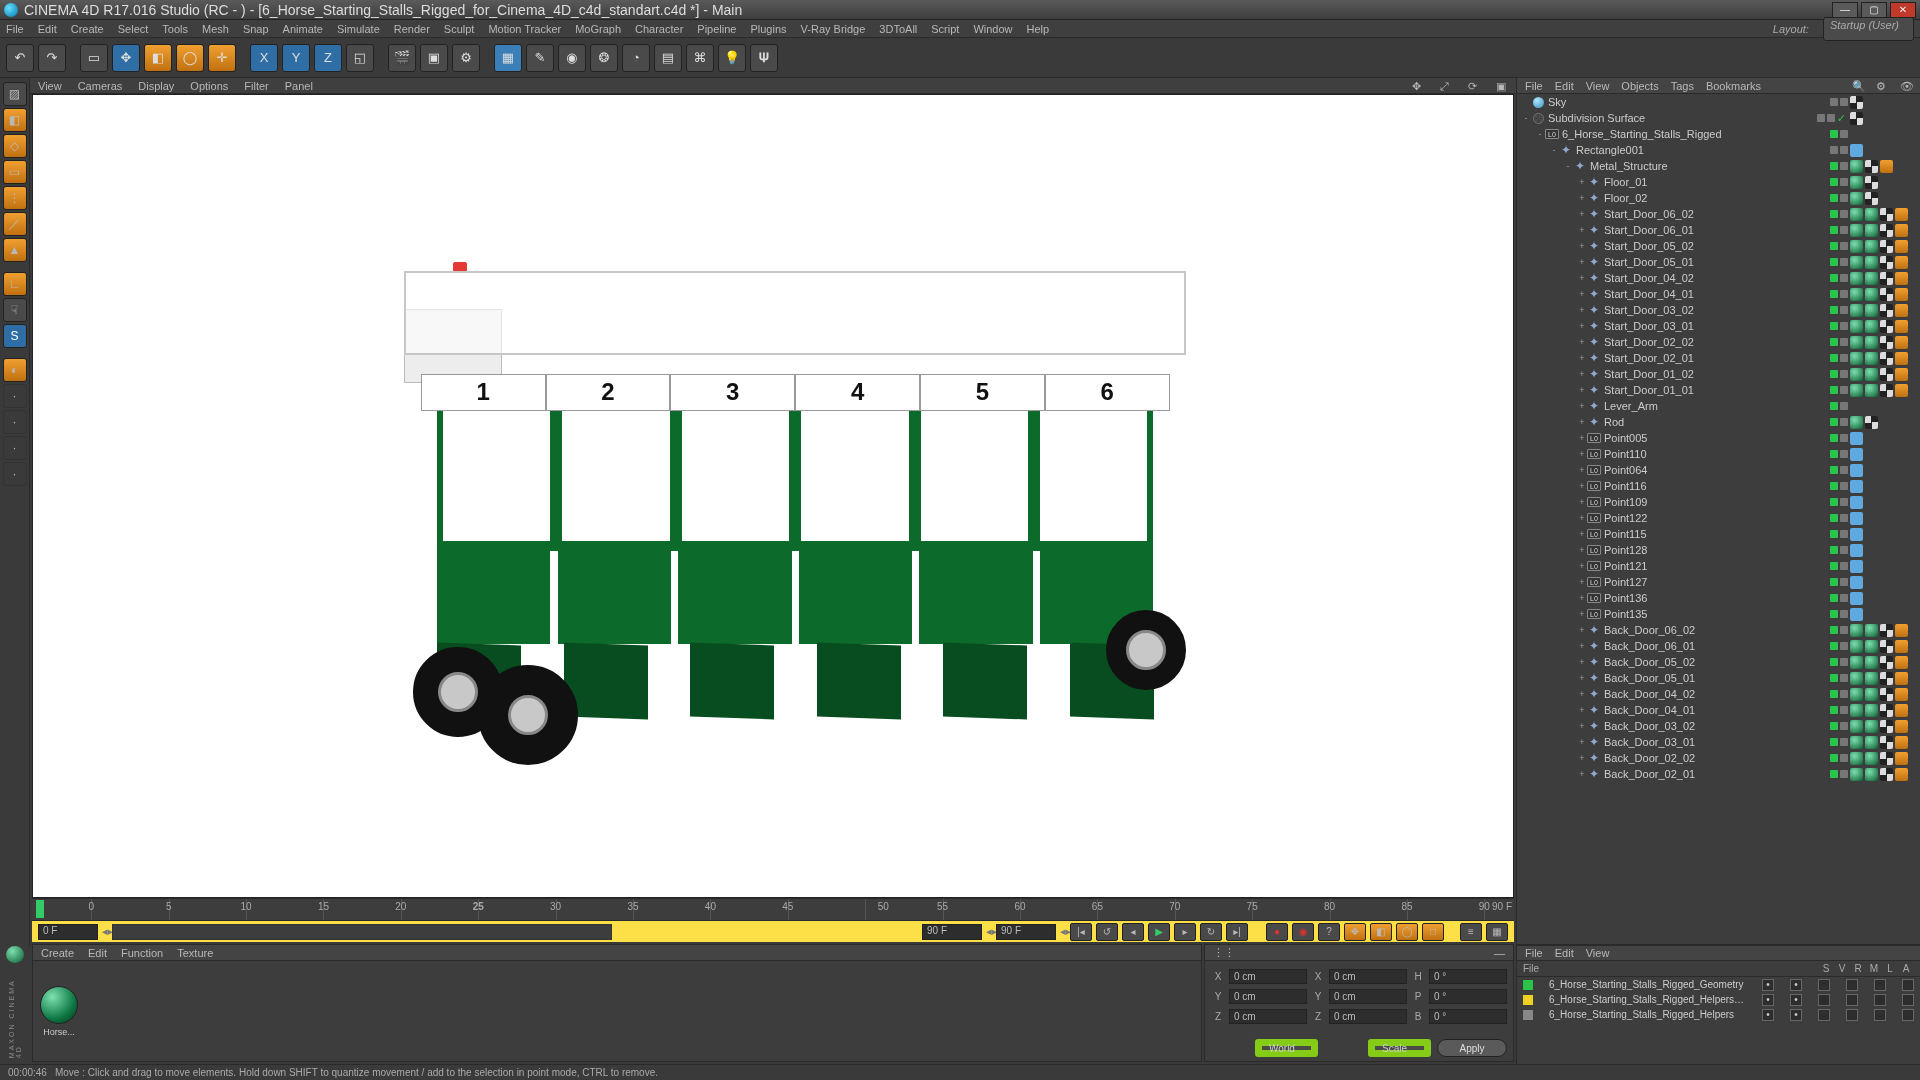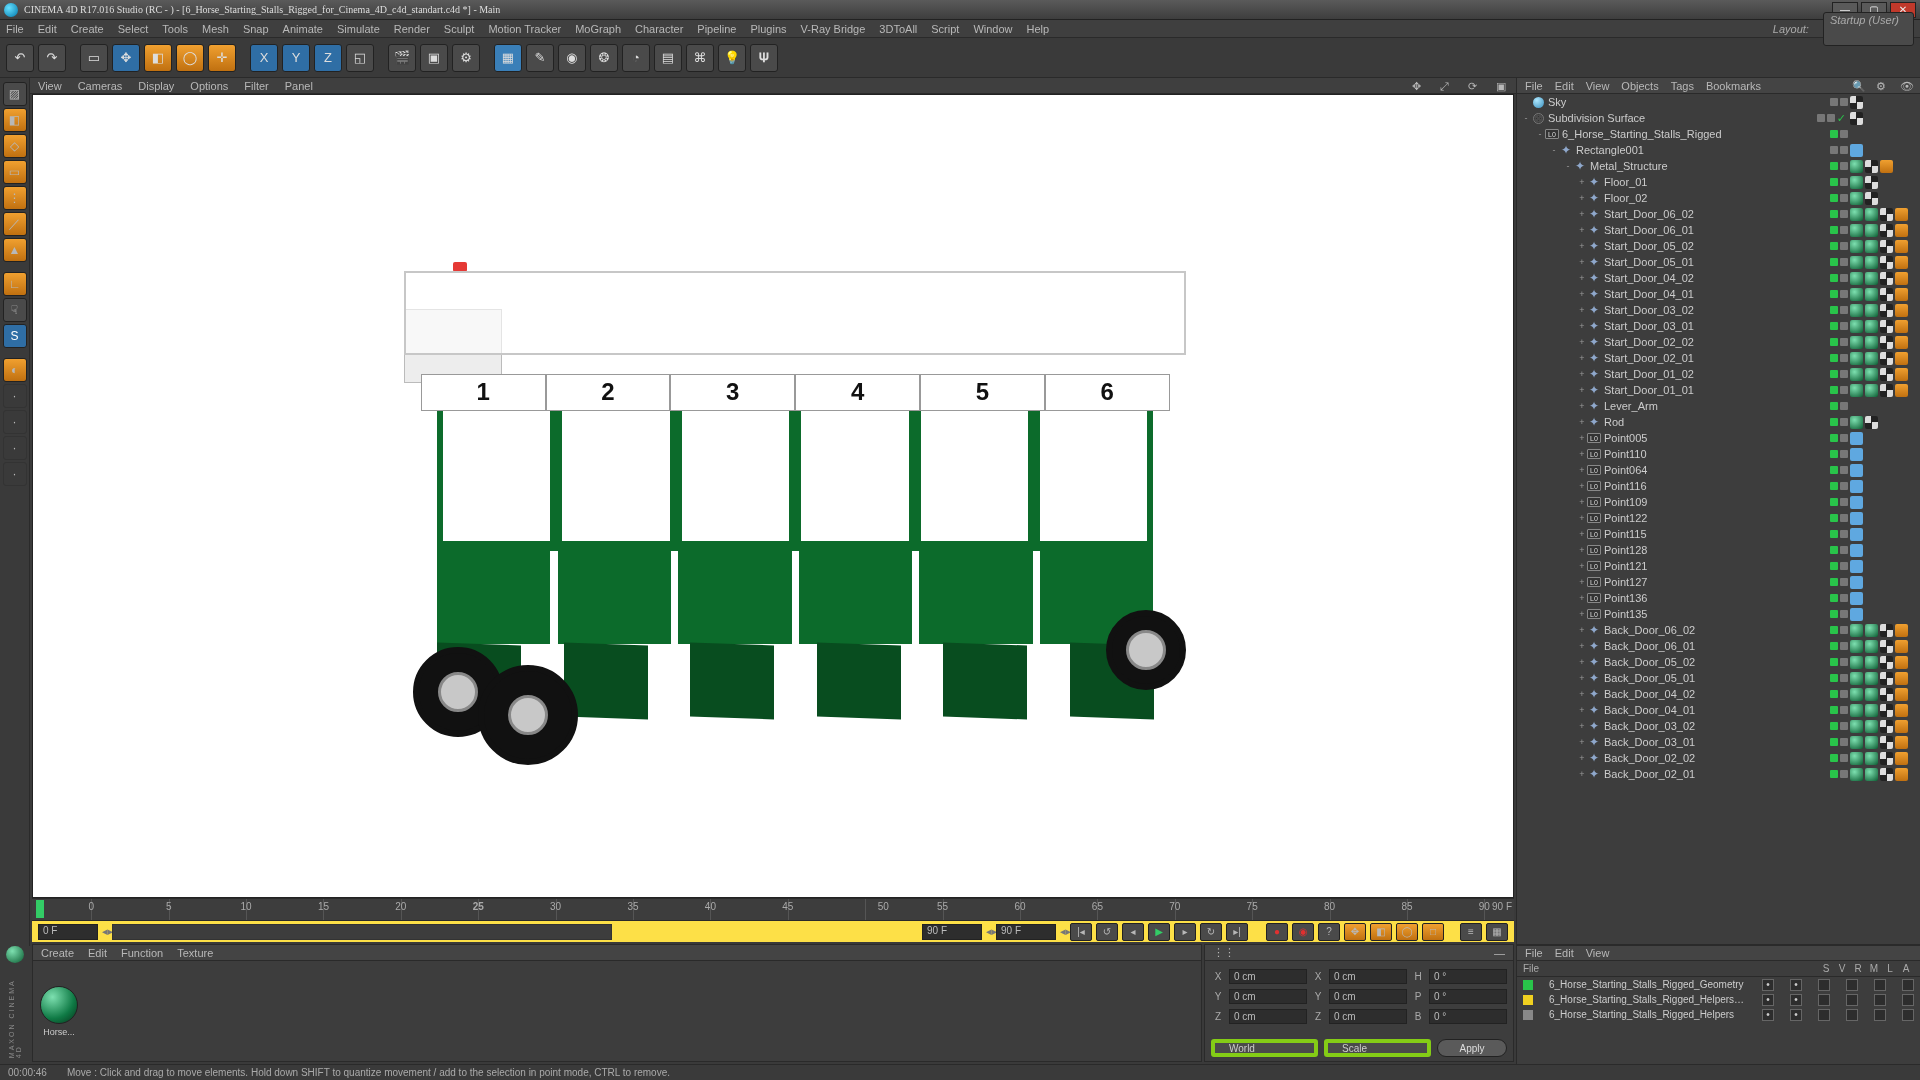--- a/index.html
+++ b/index.html
@@ -1,21 +1,21 @@
 <!DOCTYPE html>
 <html><head>
 <meta charset="utf-8">
 <style>
 * { margin:0; padding:0; box-sizing:border-box; font-family:Arial,sans-serif; user-select:none; }
 body { background:#3a3a3a; color:#b8b8b8; font-size:11px; overflow:hidden; width:1920px; height:1080px; position:relative; }
 
 
 .titlebar{height:20px;background:linear-gradient(#5a5a5a,#3e3e3e);display:flex;align-items:center;padding:0 4px;border-bottom:1px solid #222;}
 .titlebar .app-icon{width:14px;height:14px;border-radius:50%;background:radial-gradient(circle at 35% 35%,#66e0ff,#0077aa);margin-right:6px;}
-.titlebar .title-text{flex:1;font-size:10px;color:#ddd;font-family:Liberation Serif, serif;}
+.titlebar .title-text{flex:1;font-size:14px;color:#ddd;}
 .winbtns{display:flex;gap:3px;}
 .winbtn{width:26px;height:16px;background:#5a5a5a;border:1px solid #222;display:flex;justify-content:center;align-items:center;font-size:10px;color:#eee;}
 .winbtn.close{background:#c0392b;}
 
 
 .mainmenu{height:18px;background:#3f3f3f;display:flex;align-items:center;padding:0 6px;gap:14px;border-bottom:1px solid #2a2a2a;font-size:11px;}
 .mainmenu .spacer{flex:1;}
 .mainmenu .layout{color:#aaa;font-style:italic;}
 
 
@@ -80,21 +80,21 @@
 .matbody{flex:1;display:flex;align-items:center;padding:4px;gap:6px;}
 .matslot{width:44px;display:flex;flex-direction:column;align-items:center;gap:3px;}
 .matball{width:38px;height:38px;border-radius:50%;background:radial-gradient(circle at 32% 28%,#7de0b0,#0f7a45 60%,#063018);border:1px solid #222;}
 .matname{font-size:9px;color:#ccc;text-align:center;}
 
 .coordpanel{width:310px;background:#3d3d3d;border:1px solid #2a2a2a;display:flex;flex-direction:column;}
 .coordgrid{flex:1;display:grid;grid-template-columns:14px 1fr 14px 1fr 14px 1fr;grid-auto-rows:18px;gap:2px 4px;padding:6px;align-items:center;font-size:10px;}
 .axislbl{text-align:center;color:#aaa;}
 .nfield{height:15px;background:#2d2d2d;border:1px solid #222;color:#bbb;font-size:10px;padding:0 4px;display:flex;align-items:center;}
 .coordbot{display:flex;gap:6px;padding:4px 6px;}
-.ddown{flex:1;height:18px;background:#4a4a4a;border:4px solid #84cc16;font-size:10px;color:#ccc;display:flex;align-items:center;padding:0 14px;border-radius:3px;}
+.ddown{flex:1;height:18px;background:#4a4a4a;border:7px solid #84cc16;font-size:10px;color:#ccc;display:flex;align-items:center;padding:0 7px;border-radius:3px;margin-left:44px;}
 .applybtn{width:70px;height:18px;background:#5a5a5a;border:1px solid #222;border-radius:9px;font-size:10px;color:#ddd;display:flex;justify-content:center;align-items:center;}
 
 
 .rightcol{width:404px;background:#3a3a3a;display:flex;flex-direction:column;border-left:1px solid #2a2a2a;}
 .objmenu{height:16px;background:#444;display:flex;align-items:center;gap:12px;padding:0 8px;font-size:11px;border-bottom:1px solid #2a2a2a;}
 .objmenu .spacer{flex:1;}
 .omicon{width:12px;height:12px;}
 
 .tree{flex:1;overflow-y:auto;overflow-x:hidden;background:#3d3d3d;font-size:11px;}
 .tree::-webkit-scrollbar{width:12px;background:#333;}
@@ -127,21 +127,21 @@
 .layerrow{height:15px;display:flex;align-items:center;padding:0 6px;gap:16px;font-size:10px;}
 .lswatch{width:10px;height:10px;}
 .lswatch.grn{background:#29c44a;}
 .lswatch.yel{background:#f0d020;}
 .lswatch.gry{background:#888;}
 .lname{flex:1;color:#ccc;overflow:hidden;text-overflow:ellipsis;}
 .lchk{width:12px;height:12px;border:1px solid #666;background:#2d2d2d;}
 .lchk.on::after{content:"•";color:#ccc;display:block;text-align:center;line-height:9px;}
 
 
-.status{height:16px;background:#3a3a3a;border-top:1px solid #2a2a2a;display:flex;align-items:center;padding:0 8px;gap:20px;font-size:10px;color:#aaa;}
+.status{height:16px;background:#3a3a3a;border-top:1px solid #2a2a2a;display:flex;align-items:center;padding:0 8px;gap:8px;font-size:10px;color:#aaa;}
 
 
 .brand{position:absolute;left:0;bottom:16px;width:30px;height:118px;background:#3a3a3a;display:flex;flex-direction:column;justify-content:flex-end;align-items:center;padding-bottom:6px;gap:6px;}
 .brandtxt{writing-mode:vertical-rl;transform:rotate(180deg);font-size:7px;letter-spacing:2px;color:#888;}
 .brandball{width:18px;height:18px;border-radius:50%;background:radial-gradient(circle at 35% 30%,#7de0b0,#0a5a30);}
 
 </style>
 </head>
 <body>
 
@@ -172,21 +172,21 @@
     <span>Character</span>
     <span>Pipeline</span>
     <span>Plugins</span>
     <span>V-Ray Bridge</span>
     <span>3DToAll</span>
     <span>Script</span>
     <span>Window</span>
     <span>Help</span>
   <div class="spacer"></div>
   <span class="layout">Layout:</span>
-  <span class="layout" style="border:1px solid #222;background:#4a4a4a;padding:1px 14px 19px 6px;border-radius:3px;">Startup (User)</span>
+  <span class="layout" style="border:1px solid #222;background:#4a4a4a;padding:1px 14px 9px 6px;border-radius:3px;">Startup (User)</span>
 </div>
 
 <div class="toolbar">
   <div class="tbtn">↶</div>
   <div class="tbtn">↷</div>
   <div class="tsep"></div>
   <div class="tbtn">▭</div>
   <div class="tbtn sel">✥</div>
   <div class="tbtn orange">◧</div>
   <div class="tbtn orange">◯</div>

